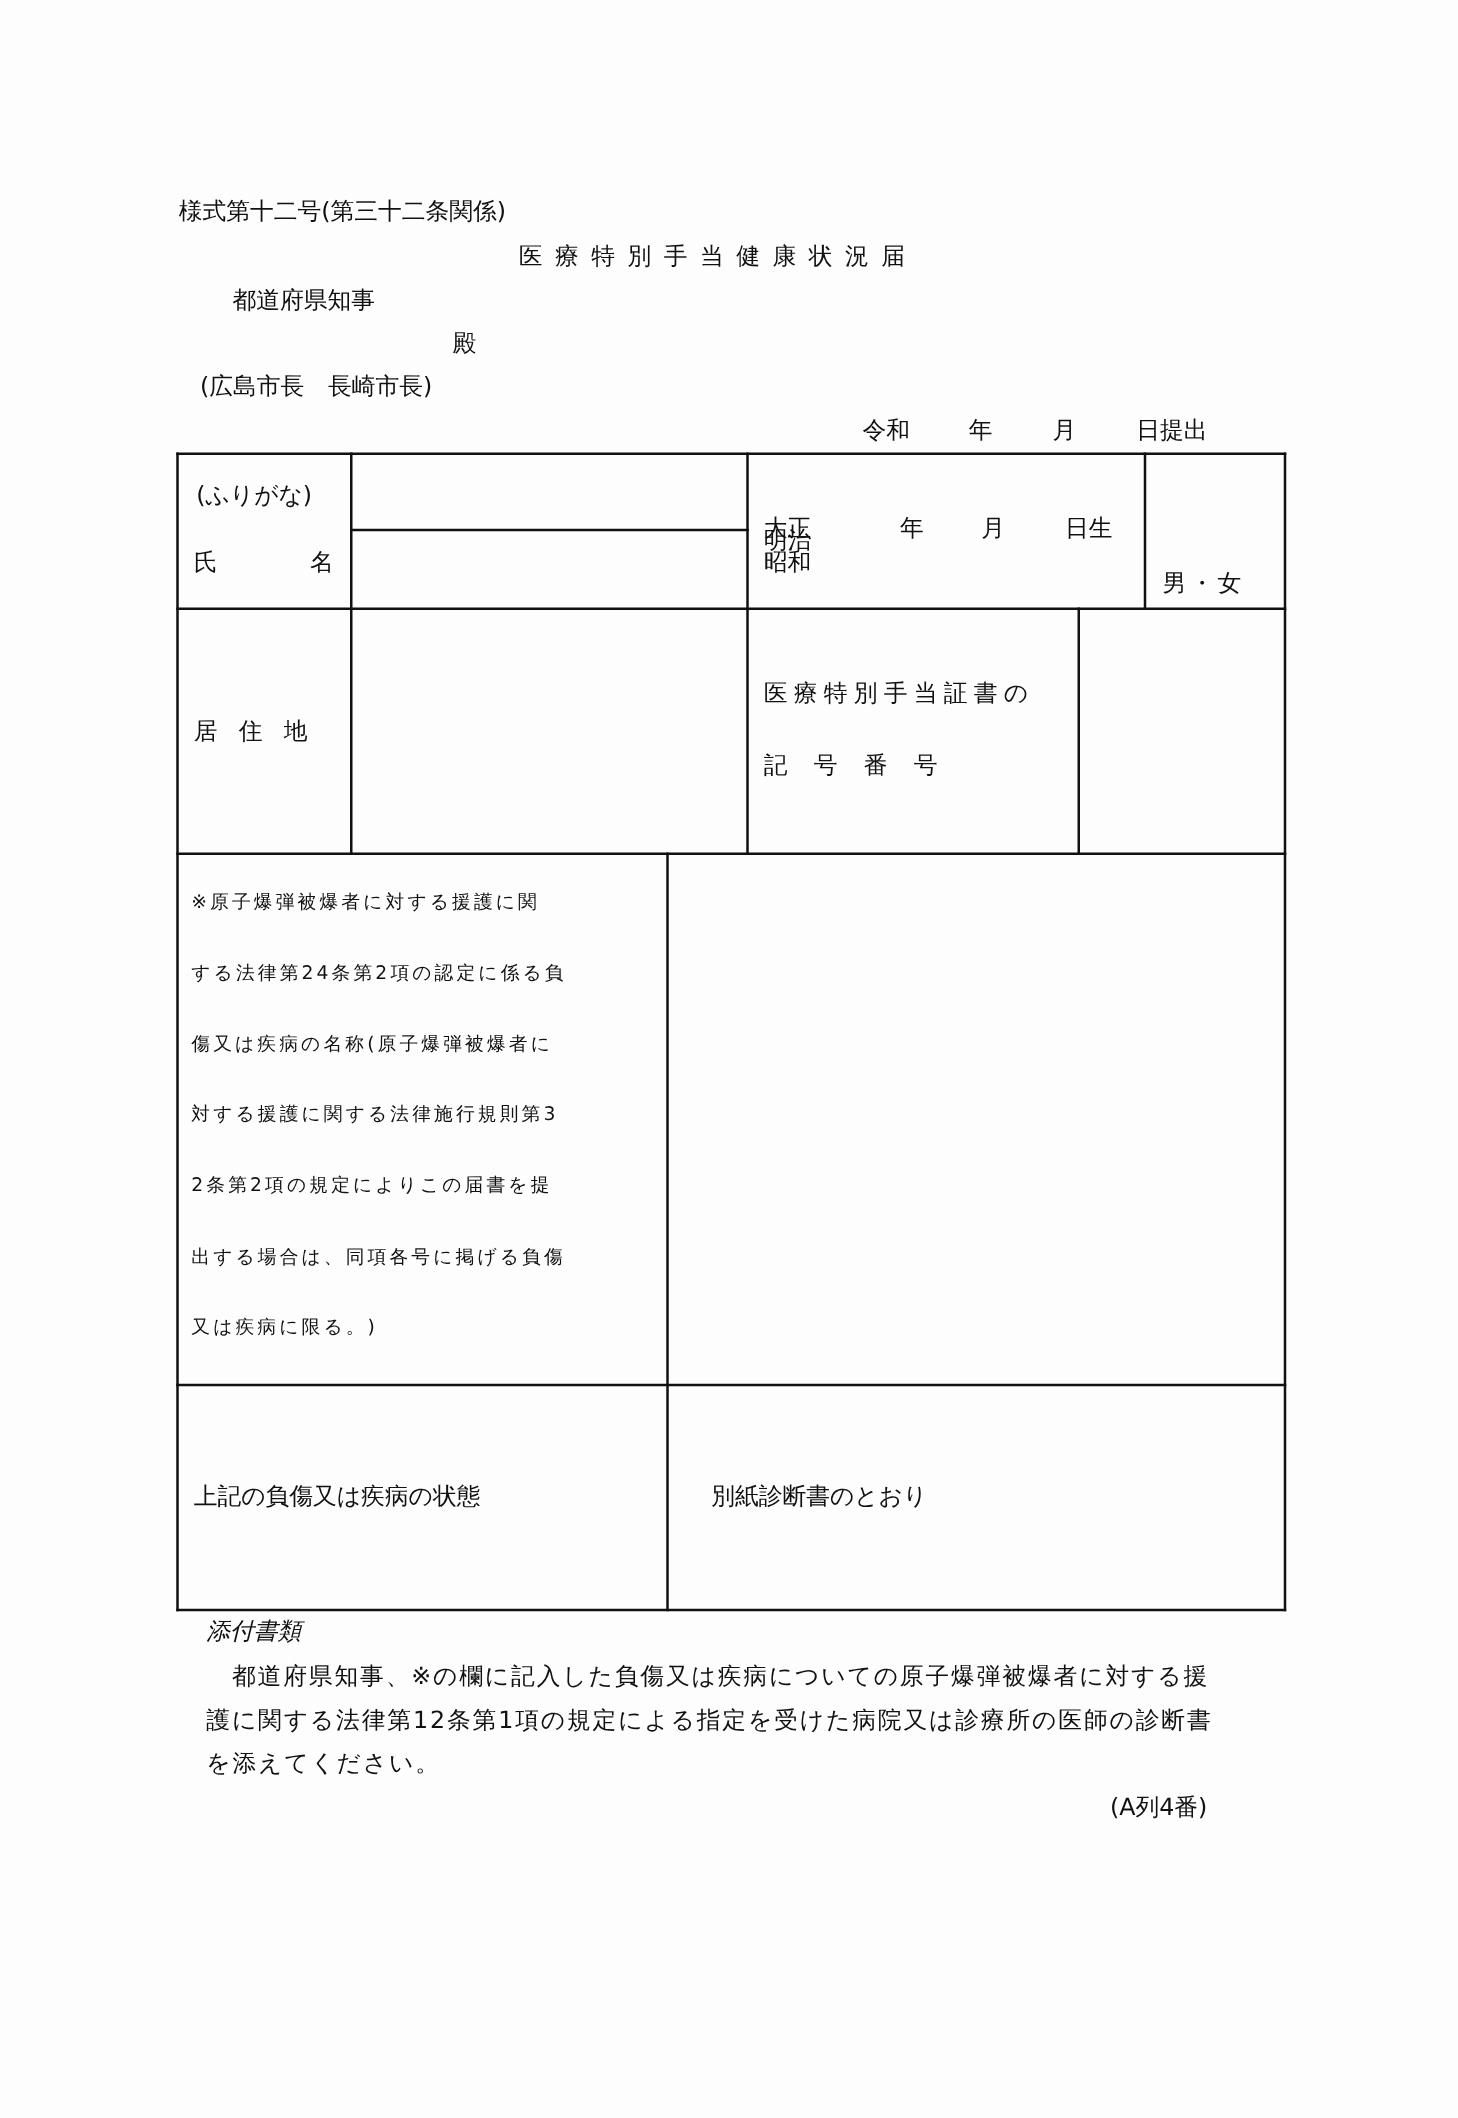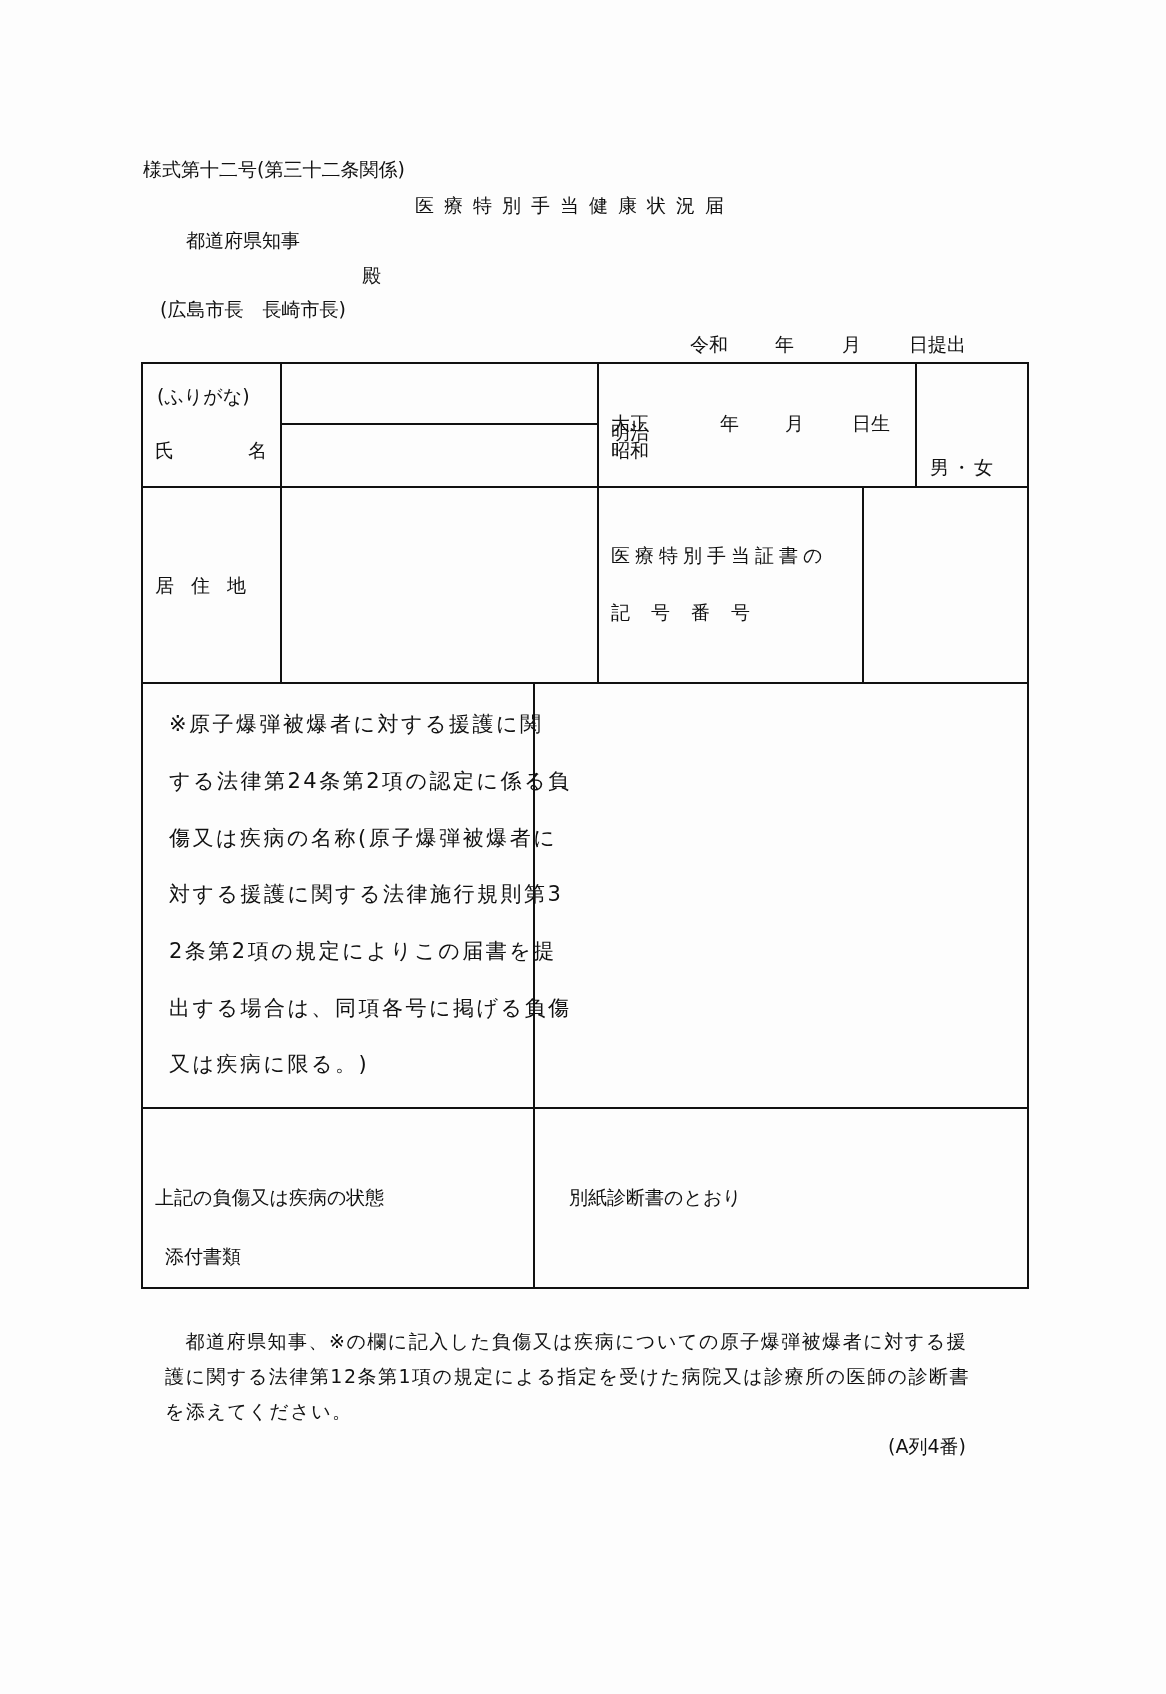--- a/index.html
+++ b/index.html
@@ -3,21 +3,21 @@
 <meta charset="utf-8">
 <style>
   html, body { margin:0; padding:0; background:#fdfdfd; }
   body { width:1166px; height:1694px; position:relative; overflow:hidden;
          font-family:"DejaVu Sans", "Liberation Sans", sans-serif; color:#111; font-size:19px; }
   .abs { position:absolute; white-space:nowrap; line-height:1; }
   .ln { position:absolute; background:#111; }
   .h { height:2px; }
   .v { width:2px; }
   .spaced { letter-spacing:10px; }
-  .body-line { position:absolute; left:169px; white-space:nowrap; font-size:21px; letter-spacing:2.5px; line-height:1; }
+  .body-line { position:absolute; left:153px; white-space:nowrap; font-size:15px; letter-spacing:2.5px; line-height:1; }
 </style>
 </head>
 <body>
 
 <div class="abs" style="left:143px;top:160px;">様式第十二号(第三十二条関係)</div>
 <div class="abs spaced" style="left:415px;top:196px;">医療特別手当健康状況届</div>
 <div class="abs" style="left:186px;top:231px;">都道府県知事</div>
 <div class="abs" style="left:362px;top:266px;">殿</div>
 <div class="abs" style="left:160px;top:300px;">(広島市長　長崎市長)</div>
 
@@ -75,17 +75,17 @@
   <div class="body-line" style="top:884px;">対する援護に関する法律施行規則第3</div>
   <div class="body-line" style="top:941px;">2条第2項の規定によりこの届書を提</div>
   <div class="body-line" style="top:998px;">出する場合は、同項各号に掲げる負傷</div>
   <div class="body-line" style="top:1054px;">又は疾病に限る。)</div>
 </div>
 <div class="abs" style="left:535px;top:684px;width:492px;height:423px;"></div>
 
 <div class="abs" style="left:155px;top:1188px;">上記の負傷又は疾病の状態</div>
 <div class="abs" style="left:569px;top:1188px;">別紙診断書のとおり</div>
 
-<div class="abs" style="left:165px;top:1247px;">添付書類</div>
+<div class="abs" style="left:165px;top:1296px;font-style:italic;">添付書類</div>
 <div class="abs" style="left:165px;top:1332px;letter-spacing:1.5px;">　都道府県知事、※の欄に記入した負傷又は疾病についての原子爆弾被爆者に対する援</div>
 <div class="abs" style="left:165px;top:1367px;letter-spacing:1.5px;">護に関する法律第12条第1項の規定による指定を受けた病院又は診療所の医師の診断書</div>
 <div class="abs" style="left:165px;top:1402px;letter-spacing:1.5px;">を添えてください。</div>
 <div class="abs" style="left:888px;top:1437px;">(A列4番)</div>
 
 </body></html>

